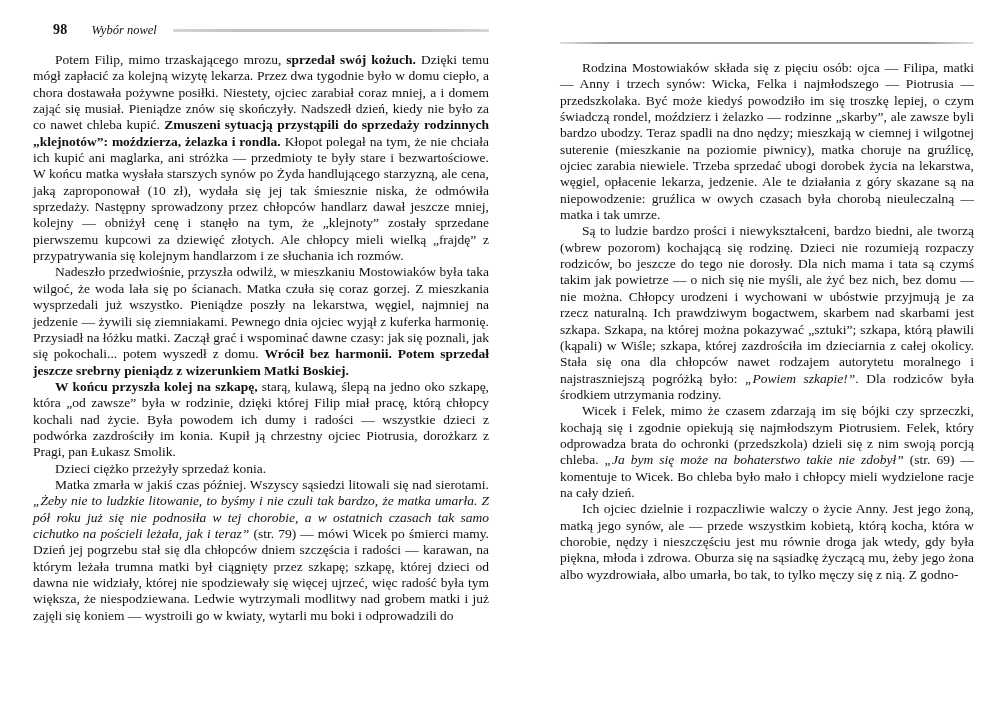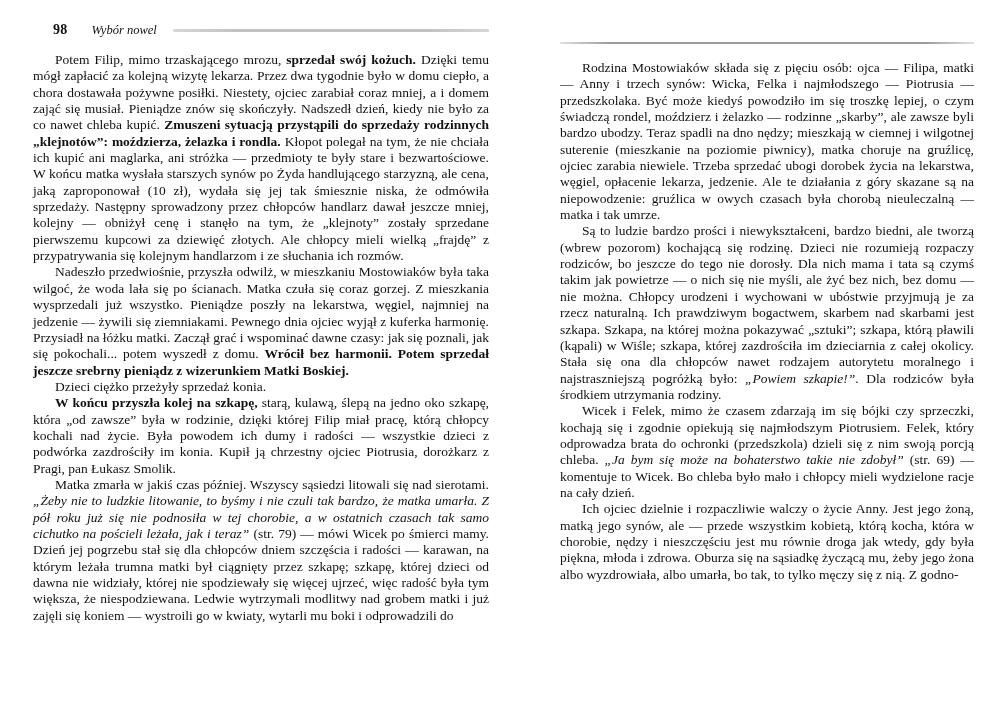--- a/index.html
+++ b/index.html
@@ -58,22 +58,22 @@
 
   <div class="page page-left">
     <div class="pagehead">
       <span class="pagenum">98</span>
       <span class="runtitle it">Wybór nowel</span>
       <span class="headrule"></span>
     </div>
     <div class="body">
       <p class="indent"><span>Potem Filip, mimo trzaskającego mrozu, </span><span class="b">sprzedał swój kożuch.</span><span> Dzięki temu mógł zapłacić za kolejną wizytę lekarza. Przez dwa tygodnie było w domu ciepło, a chora dostawała pożywne posiłki. Niestety, ojciec zarabiał coraz mniej, a i domem zająć się musiał. Pieniądze znów się skończyły. Nadszedł dzień, kiedy nie było za co nawet chleba kupić. </span><span class="b">Zmuszeni sytuacją przystąpili do sprzedaży rodzinnych „klejnotów”: moździerza, żelazka i rondla.</span><span> Kłopot polegał na tym, że nie chciała ich kupić ani maglarka, ani stróżka — przedmioty te były stare i bezwartościowe. W końcu matka wysłała starszych synów po Żyda handlującego starzyzną, ale cena, jaką zaproponował (10 zł), wydała się jej tak śmiesznie niska, że odmówiła sprzedaży. Następny sprowadzony przez chłopców handlarz dawał jeszcze mniej, kolejny — obniżył cenę i stanęło na tym, że „klejnoty” zostały sprzedane pierwszemu kupcowi za dziewięć złotych. Ale chłopcy mieli wielką „frajdę” z przypatrywania się kolejnym handlarzom i ze słuchania ich rozmów.</span></p>
       <p class="indent"><span>Nadeszło przedwiośnie, przyszła odwilż, w mieszkaniu Mostowiaków była taka wilgoć, że woda lała się po ścianach. Matka czuła się coraz gorzej. Z mieszkania wysprzedali już wszystko. Pieniądze poszły na lekarstwa, węgiel, najmniej na jedzenie — żywili się ziemniakami. Pewnego dnia ojciec wyjął z kuferka harmonię. Przysiadł na łóżku matki. Zaczął grać i wspominać dawne czasy: jak się poznali, jak się pokochali... potem wyszedł z domu. </span><span class="b">Wrócił bez harmonii. Potem sprzedał jeszcze srebrny pieniądz z wizerunkiem Matki Boskiej.</span></p>
+      <p class="indent"><span class="b">W końcu przyszła kolej na szkapę,</span><span> starą, kulawą, ślepą na jedno oko szkapę, która „od zawsze” była w rodzinie, dzięki której Filip miał pracę, którą chłopcy kochali nad życie. Była powodem ich dumy i radości — wszystkie dzieci z podwórka zazdrościły im konia. Kupił ją chrzestny ojciec Piotrusia, dorożkarz z Pragi, pan Łukasz Smolik.</span></p>
       <p class="indent"><span>Dzieci ciężko przeżyły sprzedaż konia.</span></p>
-      <p class="indent"><span class="b">W końcu przyszła kolej na szkapę,</span><span> starą, kulawą, ślepą na jedno oko szkapę, która „od zawsze” była w rodzinie, dzięki której Filip miał pracę, którą chłopcy kochali nad życie. Była powodem ich dumy i radości — wszystkie dzieci z podwórka zazdrościły im konia. Kupił ją chrzestny ojciec Piotrusia, dorożkarz z Pragi, pan Łukasz Smolik.</span></p>
       <p class="indent"><span>Matka zmarła w jakiś czas później. Wszyscy sąsiedzi litowali się nad sierotami. </span><span class="i">„Żeby nie to ludzkie litowanie, to byśmy i nie czuli tak bardzo, że matka umarła. Z pół roku już się nie podnosiła w tej chorobie, a w ostatnich czasach tak samo cichutko na pościeli leżała, jak i teraz”</span><span> (str. 79) — mówi Wicek po śmierci mamy. Dzień jej pogrzebu stał się dla chłopców dniem szczęścia i radości — karawan, na którym leżała trumna matki był ciągnięty przez szkapę; szkapę, której dzieci od dawna nie widziały, której nie spodziewały się więcej ujrzeć, więc radość była tym większa, że niespodziewana. Ledwie wytrzymali modlitwy nad grobem matki i już zajęli się koniem — wystroili go w kwiaty, wytarli mu boki i odprowadzili do</span></p>
     </div>
   </div>
 
   <div class="page page-right">
     <div class="body">
       <div class="section-heading">
         <span class="hrule"></span>
       </div>
       <p class="indent"><span>Rodzina Mostowiaków składa się z pięciu osób: ojca — Filipa, matki — Anny i trzech synów: Wicka, Felka i najmłodszego — Piotrusia — przedszkolaka. Być może kiedyś powodziło im się troszkę lepiej, o czym świadczą rondel, moździerz i żelazko — rodzinne „skarby”, ale zawsze byli bardzo ubodzy. Teraz spadli na dno nędzy; mieszkają w ciemnej i wilgotnej suterenie (mieszkanie na poziomie piwnicy), matka choruje na gruźlicę, ojciec zarabia niewiele. Trzeba sprzedać ubogi dorobek życia na lekarstwa, węgiel, opłacenie lekarza, jedzenie. Ale te działania z góry skazane są na niepowodzenie: gruźlica w owych czasach była chorobą nieuleczalną — matka i tak umrze.</span></p>

